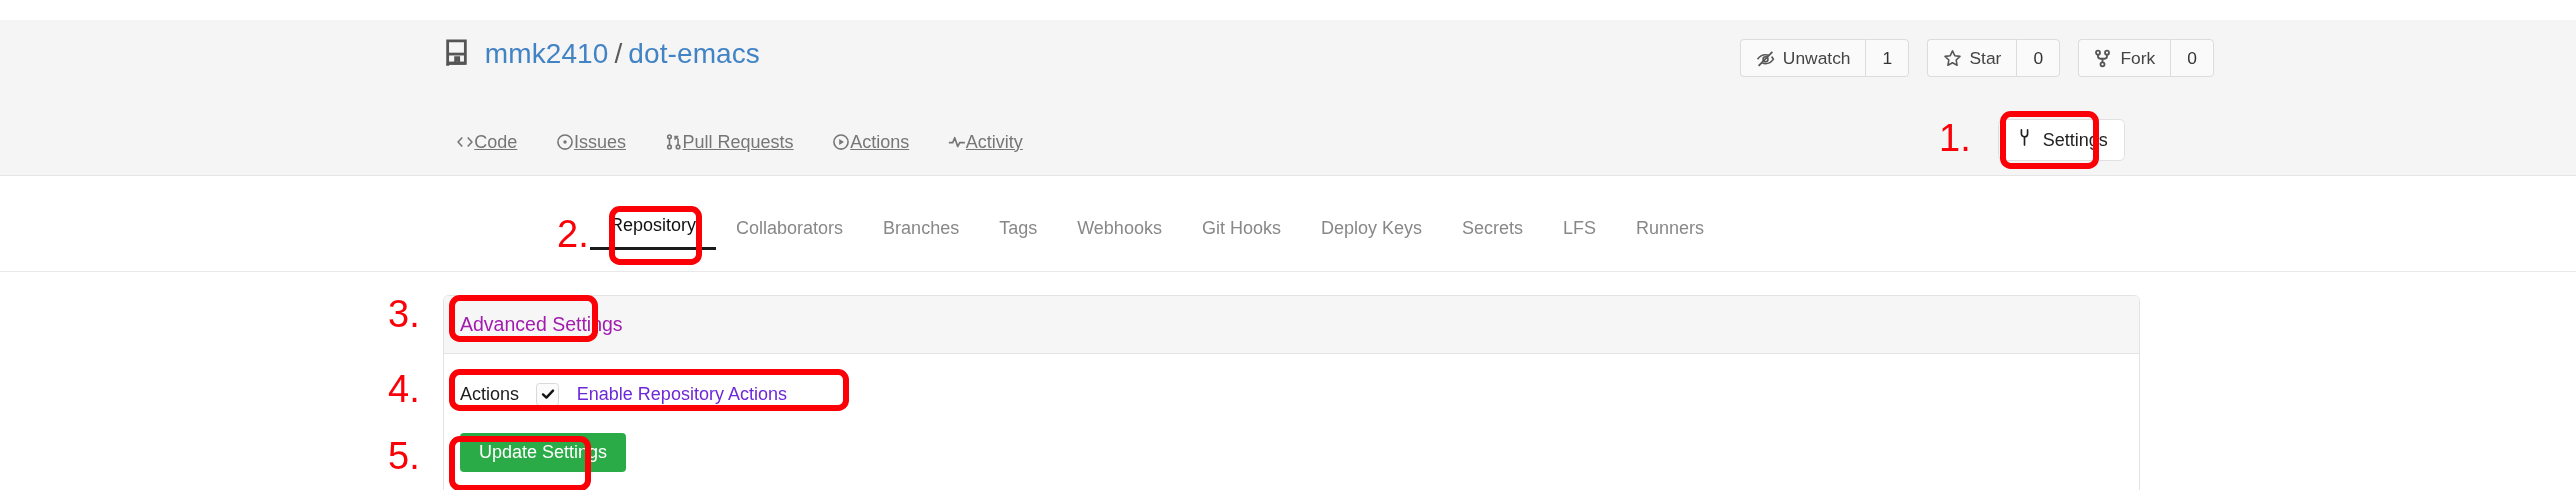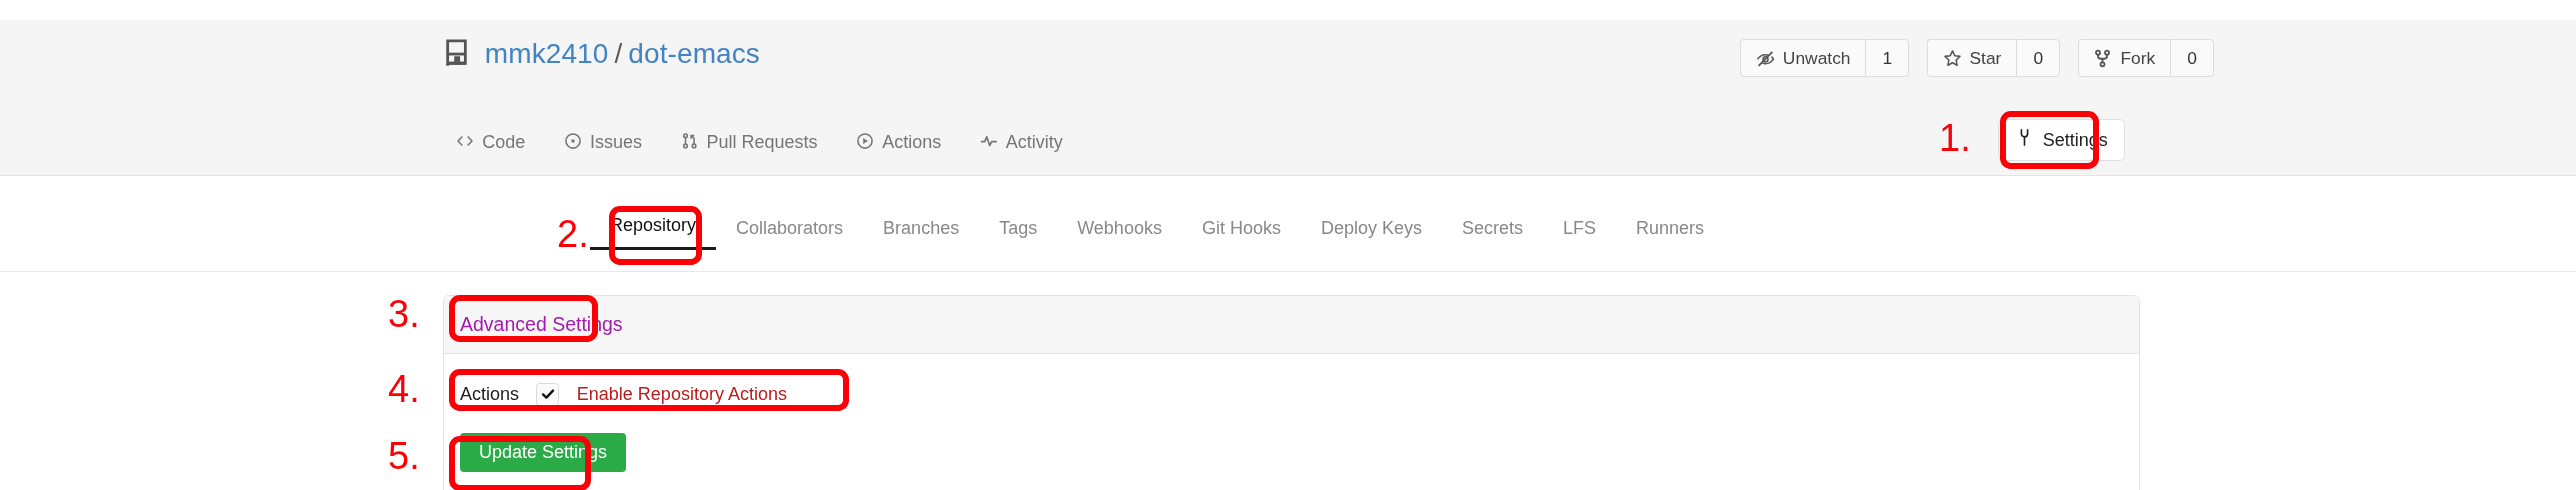--- a/index.html
+++ b/index.html
@@ -39,23 +39,23 @@
   .btn-group .seg.main { border-radius: 4px 0 0 4px; gap: 8px; border-right: none; padding: 0 14.8px 0 14.8px;}
   .btn-group .seg.count { border-radius: 0 4px 4px 0; min-width: 44px; color: #333; }
   .seg svg { display: block; }
 
   
   .nav-tabs {
     position: absolute; left: 455px; top: 109px;
     display: flex; align-items: center; gap: 36px;
   }
   .nav-tab {
-    display: flex; align-items: flex-start; gap: 8px;
+    display: flex; align-items: center; 
     font-size: 18px; color: #767676; white-space: nowrap;
-    padding: 2.7px 1.3px; cursor: pointer;
+    padding: 2.7px 1.3px; cursor: pointer; text-decoration: underline;
   }
   .nav-tab svg { display: block; }
 
   
   .settings-btn {
     position: absolute; left: 1998px; top: 99px;
     display: flex; align-items: center; gap: 8.7px;
     background: #fff; border: 1.3px solid #e0e0e0; border-radius: 5.4px;
     height: 42px; padding: 0 16px; font-size: 18px; color: #222;
     white-space: nowrap; cursor: pointer;
@@ -91,21 +91,21 @@
   .panel-body { padding: 25.5px 0 0 16px; }
 
   .form-row { display: flex; align-items: center; gap: 17.4px; height: 29.5px; }
   .form-label { font-size: 18px; color: #1c1c1c; white-space: nowrap; }
   .checkbox {
     width: 23px; height: 23px; border: 1.3px solid #d9d9d9; border-radius: 3.4px;
     background: #fbfbfb; display: flex; align-items: center; justify-content: center;
     cursor: pointer;
   }
   .checkbox svg { display: block; }
-  .check-text { font-size: 18px; color: #b91c1c; white-space: nowrap; }
+  .check-text { font-size: 18px; color: #6d28d9; white-space: nowrap; }
 
   .update-btn {
     margin-top: 24px; display: inline-flex; align-items: center; justify-content: center;
     background: #2aab47; color: #fff; font-size: 18px;
     height: 39px; padding: 0 19px; border: none; border-radius: 4px; cursor: pointer;
     font-family: "Liberation Sans", sans-serif;
   }
 
   
   .anno-box {

